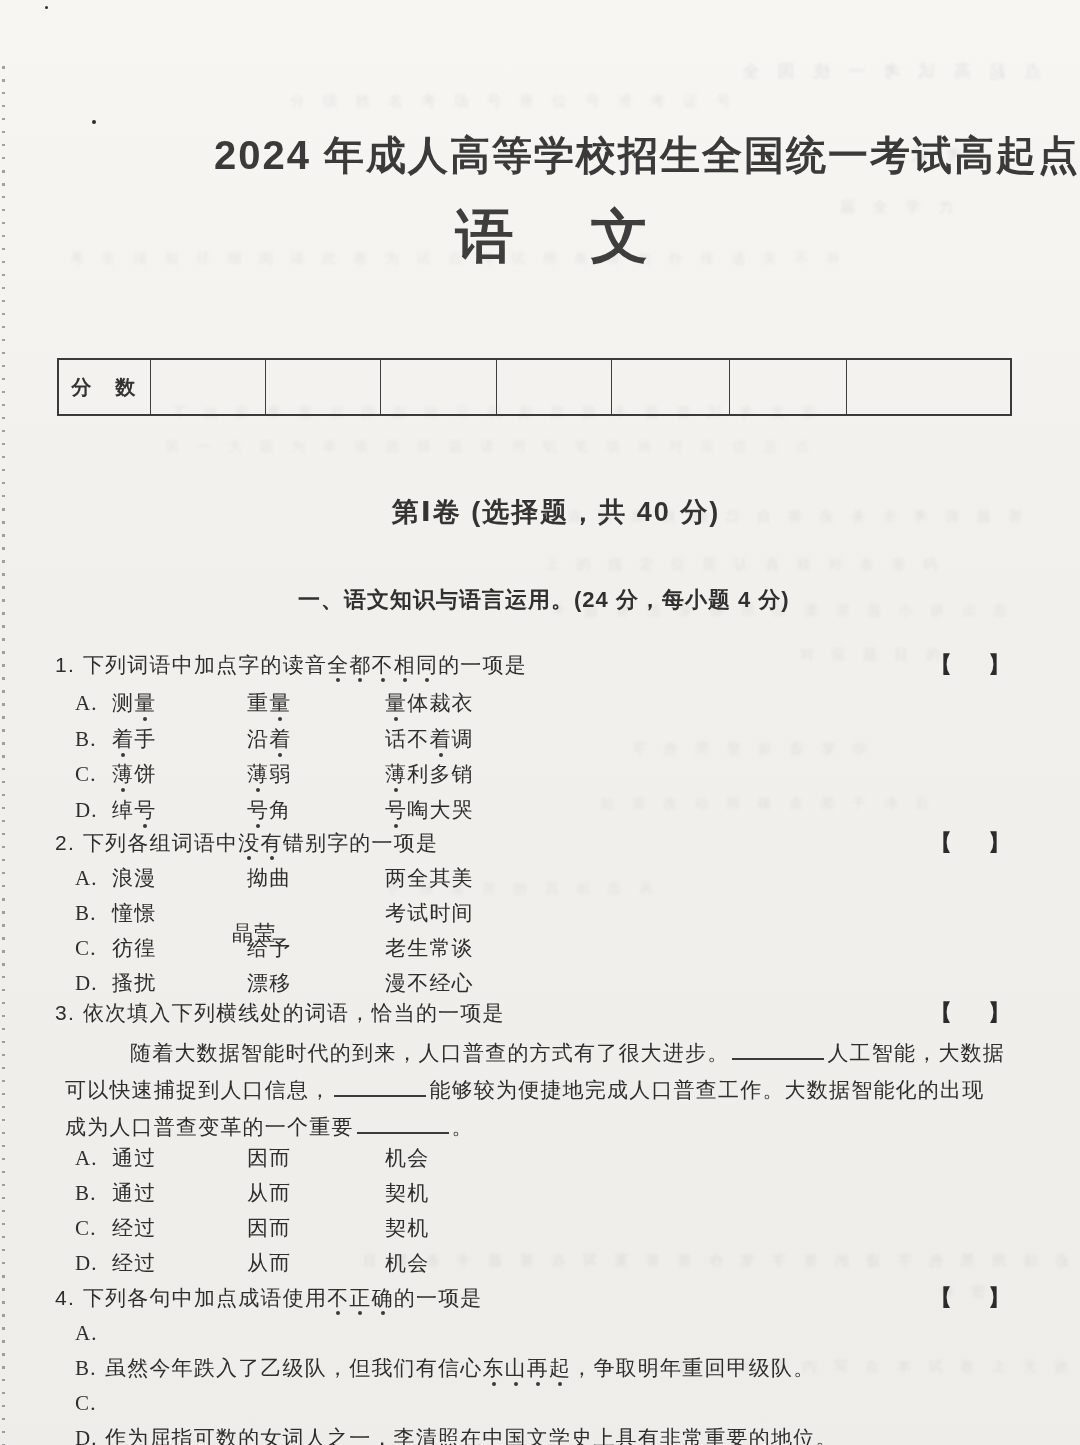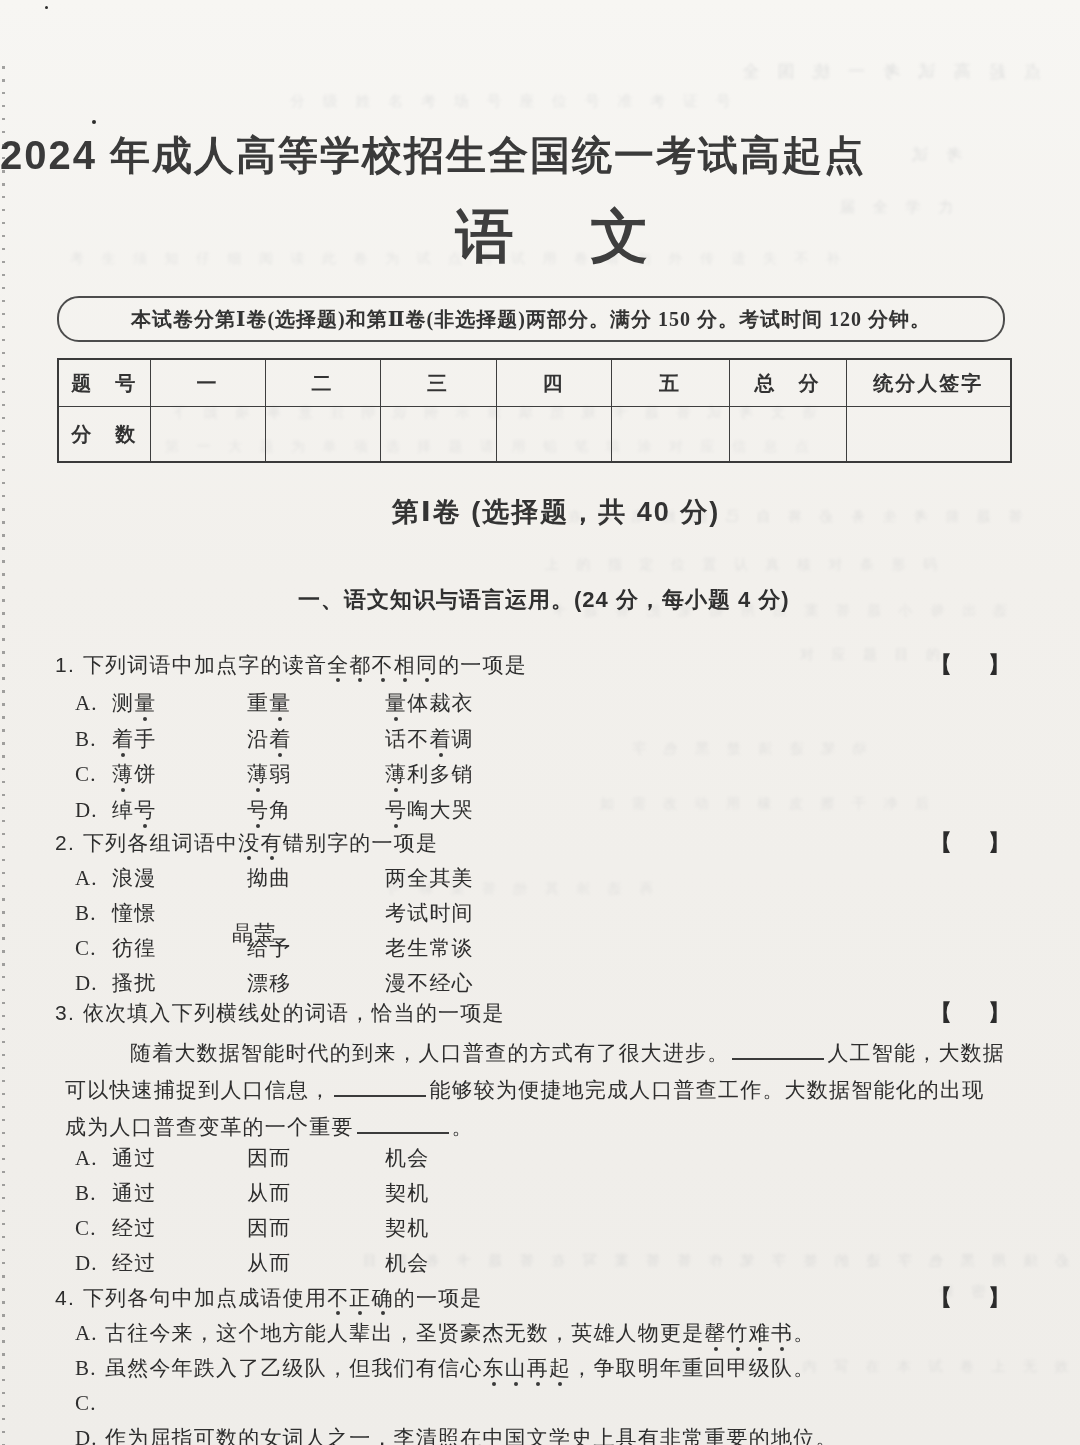--- a/index.html
+++ b/index.html
@@ -13,21 +13,21 @@
     background:repeating-linear-gradient(180deg,#5c5c5c 0 2.5px, transparent 2.5px 13px);
     opacity:.55; z-index:2;}
   .speck{position:absolute; background:#2c2c2c; border-radius:50%; z-index:2;}
 
   
   .bleed{position:absolute; z-index:0; white-space:nowrap; color:#878d94;
     filter:blur(1.4px); letter-spacing:7px; font-family:"Liberation Serif","DejaVu Serif",serif;}
 
   .fg{position:absolute; z-index:1; left:0; top:0; width:100%; height:100%;}
 
-  .title{position:absolute; top:128px; left:0; width:100%; text-align:left;
+  .title{position:absolute; top:128px; left:0; width:100%; text-align:right;
     font-family:"Liberation Sans","DejaVu Sans",sans-serif;
     font-size:40px; font-weight:700; letter-spacing:2px; color:#3a3a3a; margin:0;}
   .subject{position:absolute; top:198px; left:12px; width:100%; text-align:center;
     font-family:"Liberation Sans","DejaVu Sans",sans-serif;
     font-size:58px; font-weight:700; color:#3e3e3e;
     letter-spacing:77px; padding-left:77px; box-sizing:border-box; margin:0;}
 
   .infobox{position:absolute; left:57px; top:296px; width:948px; height:46px;
     border:2px solid #4c4c4c; border-radius:22px; box-sizing:border-box;
     display:flex; align-items:center; justify-content:center;
@@ -92,46 +92,33 @@
       <div class="bleed" style="left: 380px; top: 880px; font-size: 14px; opacity: 0.13; transform: scaleX(-1);">再 选 涂 其 他 答 案 标 号</div>
       <div class="bleed" style="left: 355px; top: 1252px; font-size: 14px; opacity: 0.18; transform: scaleX(-1);">非 选 择 题 必 须 用 黑 色 字 迹 的 签 字 笔 作 答 答 案 写 在 答 题 卡 各 题 目</div>
       <div class="bleed" style="left: 940px; top: 1283px; font-size: 14px; opacity: 0.16;">保 密</div>
       <div class="bleed" style="left: 645px; top: 1358px; font-size: 14px; opacity: 0.15;">规 定 的 区 域 内 写 在 本 试 卷 上 无 效</div>
     </div>
 
   <div class="fg">
     <h1 class="title">2024 年成人高等学校招生全国统一考试高起点</h1>
     <div class="subject">语文</div>
 
-    <div class="infobox">
-      <span>本试卷分第Ⅰ卷(选择题)和第Ⅱ卷(非选择题)两部分。满分 150 分。考试时间 120 分钟。</span>
-    </div>
 
     <table class="score">
       <colgroup>
         <col style="width:92px">
           <col style="width:115px">
           <col style="width:115px">
           <col style="width:116px">
         <col style="width:115px">
           <col style="width:118px">
           <col style="width:117px">
           <col style="width:165px">
       </colgroup>
       <tbody>
-          <tr class="hrow">
-        <td>题　号</td>
-        <td>一</td>
-        <td>二</td>
-        <td>三</td>
-        <td>四</td>
-        <td>五</td>
-        <td>总　分</td>
-        <td>统分人签字</td>
-      </tr>
       <tr class="drow">
         <td>分　数</td>
         <td></td>
         <td></td>
         <td></td>
         <td></td>
         <td></td>
         <td></td>
         <td></td>
       </tr>
@@ -234,21 +221,20 @@
           <span style="position: absolute; left: 247px;">从而</span>
           <span style="position: absolute; left: 385px;">机会</span>
         </div>
         <div class="tline stem" style="top: 1283px; left: 55px;"><span class="qnum">4.</span>下列各句中加点成语使用<span class="dc">不</span><span class="dc">正</span><span class="dc">确</span>的一项是</div>
         <div class="bracket" style="top: 1283px;">
           <span>【</span>
           <span>】</span>
         </div>
         <div class="tline opt" style="top: 1318px;">
           <span class="pos" style="position: absolute; left: 75px;">A.</span>
-          <span style="position: absolute; left: 105px;">古往今来，这个地方能人辈出，圣贤豪杰无数，英雄人物更是<span class="dc">罄</span><span class="dc">竹</span><span class="dc">难</span><span class="dc">书</span>。</span>
         </div>
         <div class="tline opt" style="top: 1353px;">
           <span class="pos" style="position: absolute; left: 75px;">B.</span>
           <span style="position: absolute; left: 105px;">虽然今年跌入了乙级队，但我们有信心<span class="dc">东</span><span class="dc">山</span><span class="dc">再</span><span class="dc">起</span>，争取明年重回甲级队。</span>
         </div>
         <div class="tline opt" style="top: 1388px;">
           <span class="pos" style="position: absolute; left: 75px;">C.</span>
         </div>
         <div class="tline opt" style="top: 1423px;">
           <span class="pos" style="position: absolute; left: 75px;">D.</span>

